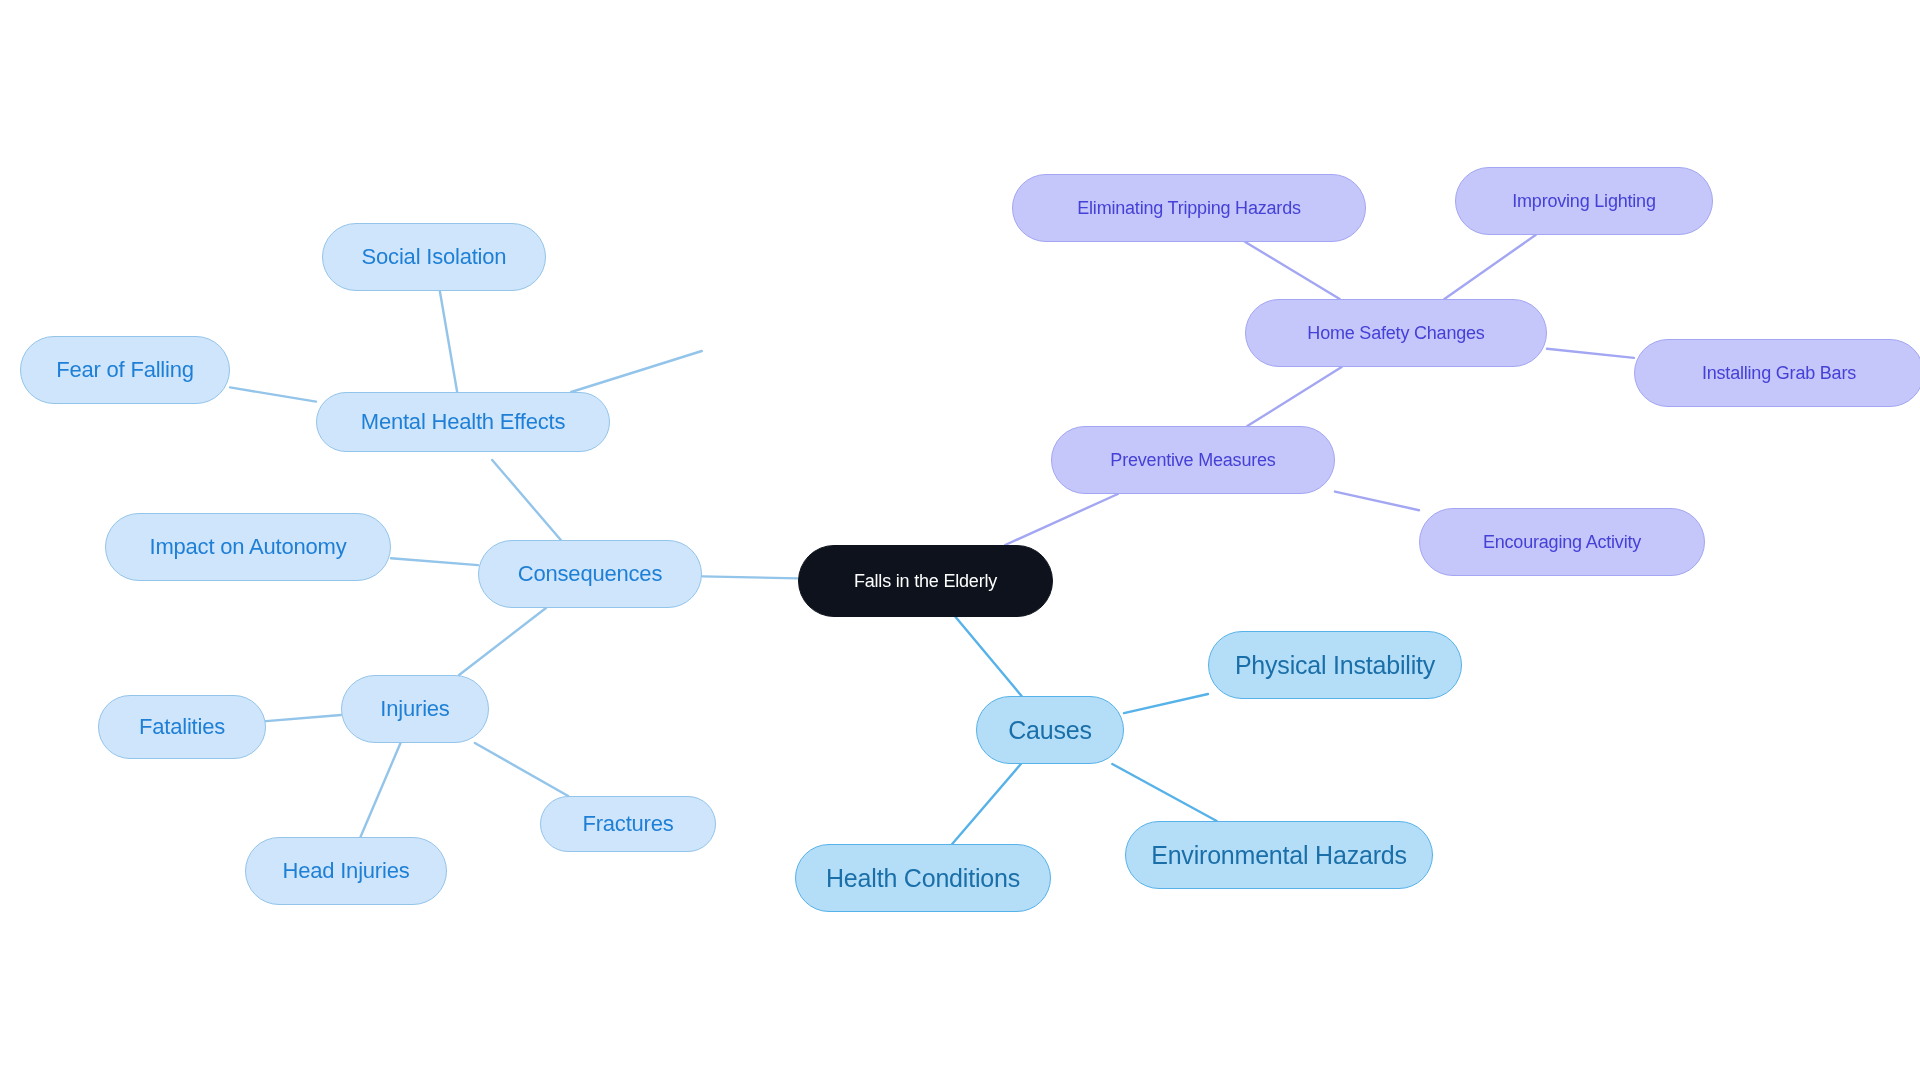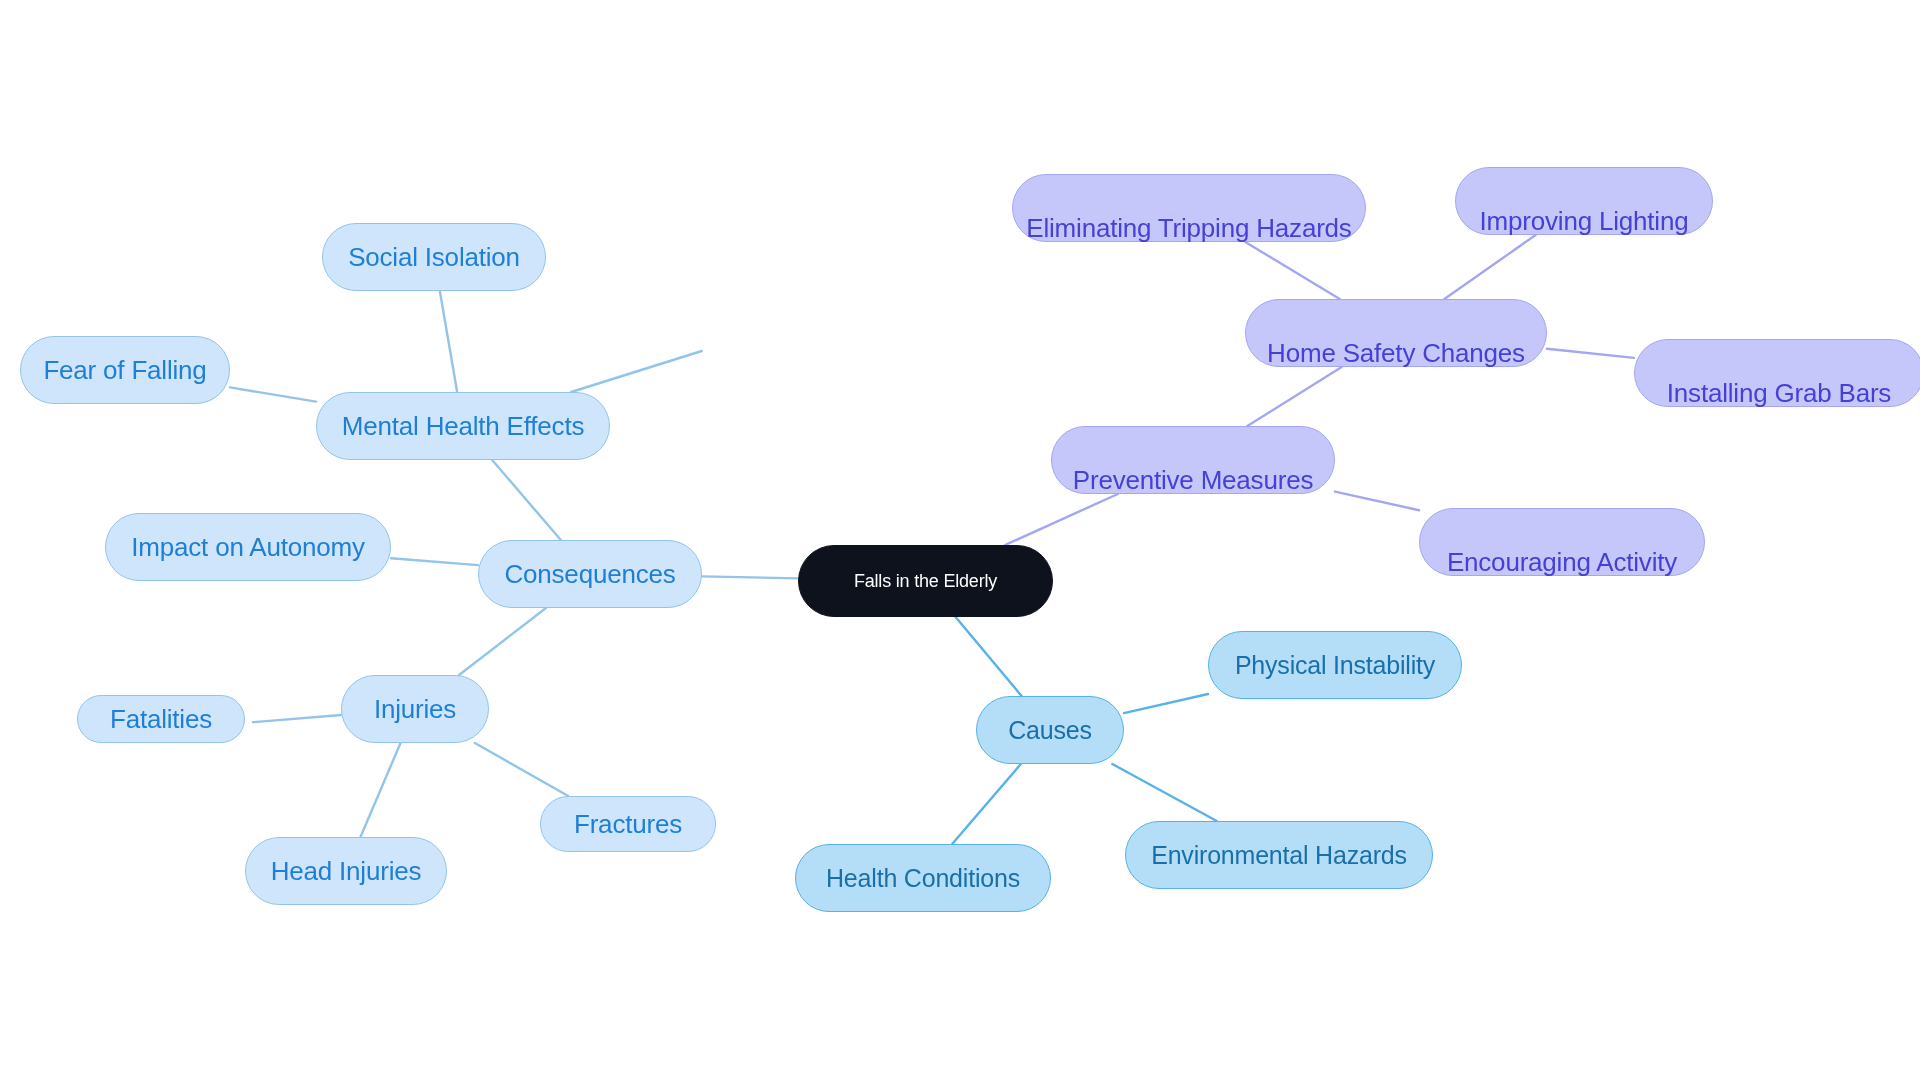--- a/index.html
+++ b/index.html
@@ -55,34 +55,33 @@
   .node-root {
     background: #0d121c;
     border-color: #0d121c;
     color: #ffffff;
     font-size: 18px;
   }
   .node-blue-light {
     background: #cfe5fb;
     border-color: #93c4ea;
     color: #1e7fd6;
-    font-size: 26px;
+    font-size: 22px;
   }
   .node-blue-strong {
     background: #b4ddf8;
     border-color: #56b2e8;
     color: #1a6fa8;
     font-size: 25px;
   }
   .node-purple {
     background: #c5c7fb;
     border-color: #a3a6f2;
     color: #4540d6;
-    font-size: 26px;
-    align-items: flex-end;
+    font-size: 18px;
   }
 </style>
 </head>
 <body>
 
 <div id="mindmap-canvas">
   <svg id="edge-layer" width="1920" height="1083" viewBox="0 0 1920 1083" xmlns="http://www.w3.org/2000/svg">
       <line x1="798.00" y1="578.34" x2="702.00" y2="576.34" stroke="#93c4ea" stroke-width="2.4" stroke-linecap="round"></line>
       <line x1="955.58" y1="617.00" x2="1021.59" y2="696.00" stroke="#56b2e8" stroke-width="2.4" stroke-linecap="round"></line>
       <line x1="1005.09" y1="545.00" x2="1117.83" y2="494.00" stroke="#a3a6f2" stroke-width="2.4" stroke-linecap="round"></line>
@@ -104,36 +103,36 @@
       <line x1="1444.42" y1="299.00" x2="1535.58" y2="235.00" stroke="#a3a6f2" stroke-width="2.4" stroke-linecap="round"></line>
       <line x1="1547.00" y1="348.77" x2="1634.00" y2="357.86" stroke="#a3a6f2" stroke-width="2.4" stroke-linecap="round"></line>
     </svg>
   <div id="node-layer">
       <div class="node node-root" style="left: 798px; top: 545px; width: 255px; height: 72px;">
         <span class="node-label">Falls in the Elderly</span>
       </div>
       <div class="node node-blue-light" style="left: 478px; top: 540px; width: 224px; height: 68px;">
         <span class="node-label">Consequences</span>
       </div>
-      <div class="node node-blue-light" style="left: 316px; top: 392px; width: 294px; height: 68px; text-align: right;">
+      <div class="node node-blue-light" style="left: 316px; top: 392px; width: 294px; height: 60px; text-align: right;">
         <span class="node-label">Mental Health Effects</span>
       </div>
       <div class="node node-blue-light" style="left: 322px; top: 223px; width: 224px; height: 68px;">
         <span class="node-label">Social Isolation</span>
       </div>
       <div class="node node-blue-light" style="left: 20px; top: 336px; width: 210px; height: 68px;">
         <span class="node-label">Fear of Falling</span>
       </div>
       <div class="node node-blue-light" style="left: 105px; top: 513px; width: 286px; height: 68px;">
         <span class="node-label">Impact on Autonomy</span>
       </div>
       <div class="node node-blue-light" style="left: 341px; top: 675px; width: 148px; height: 68px;">
         <span class="node-label">Injuries</span>
       </div>
-      <div class="node node-blue-light" style="left: 77px; top: 695px; width: 168px; height: 48px;">
+      <div class="node node-blue-light" style="left: 98px; top: 695px; width: 168px; height: 64px;">
         <span class="node-label">Fatalities</span>
       </div>
       <div class="node node-blue-light" style="left: 245px; top: 837px; width: 202px; height: 68px;">
         <span class="node-label">Head Injuries</span>
       </div>
       <div class="node node-blue-light" style="left: 540px; top: 796px; width: 176px; height: 56px;">
         <span class="node-label">Fractures</span>
       </div>
       <div class="node node-blue-strong" style="left: 976px; top: 696px; width: 148px; height: 68px;">
         <span class="node-label">Causes</span>

